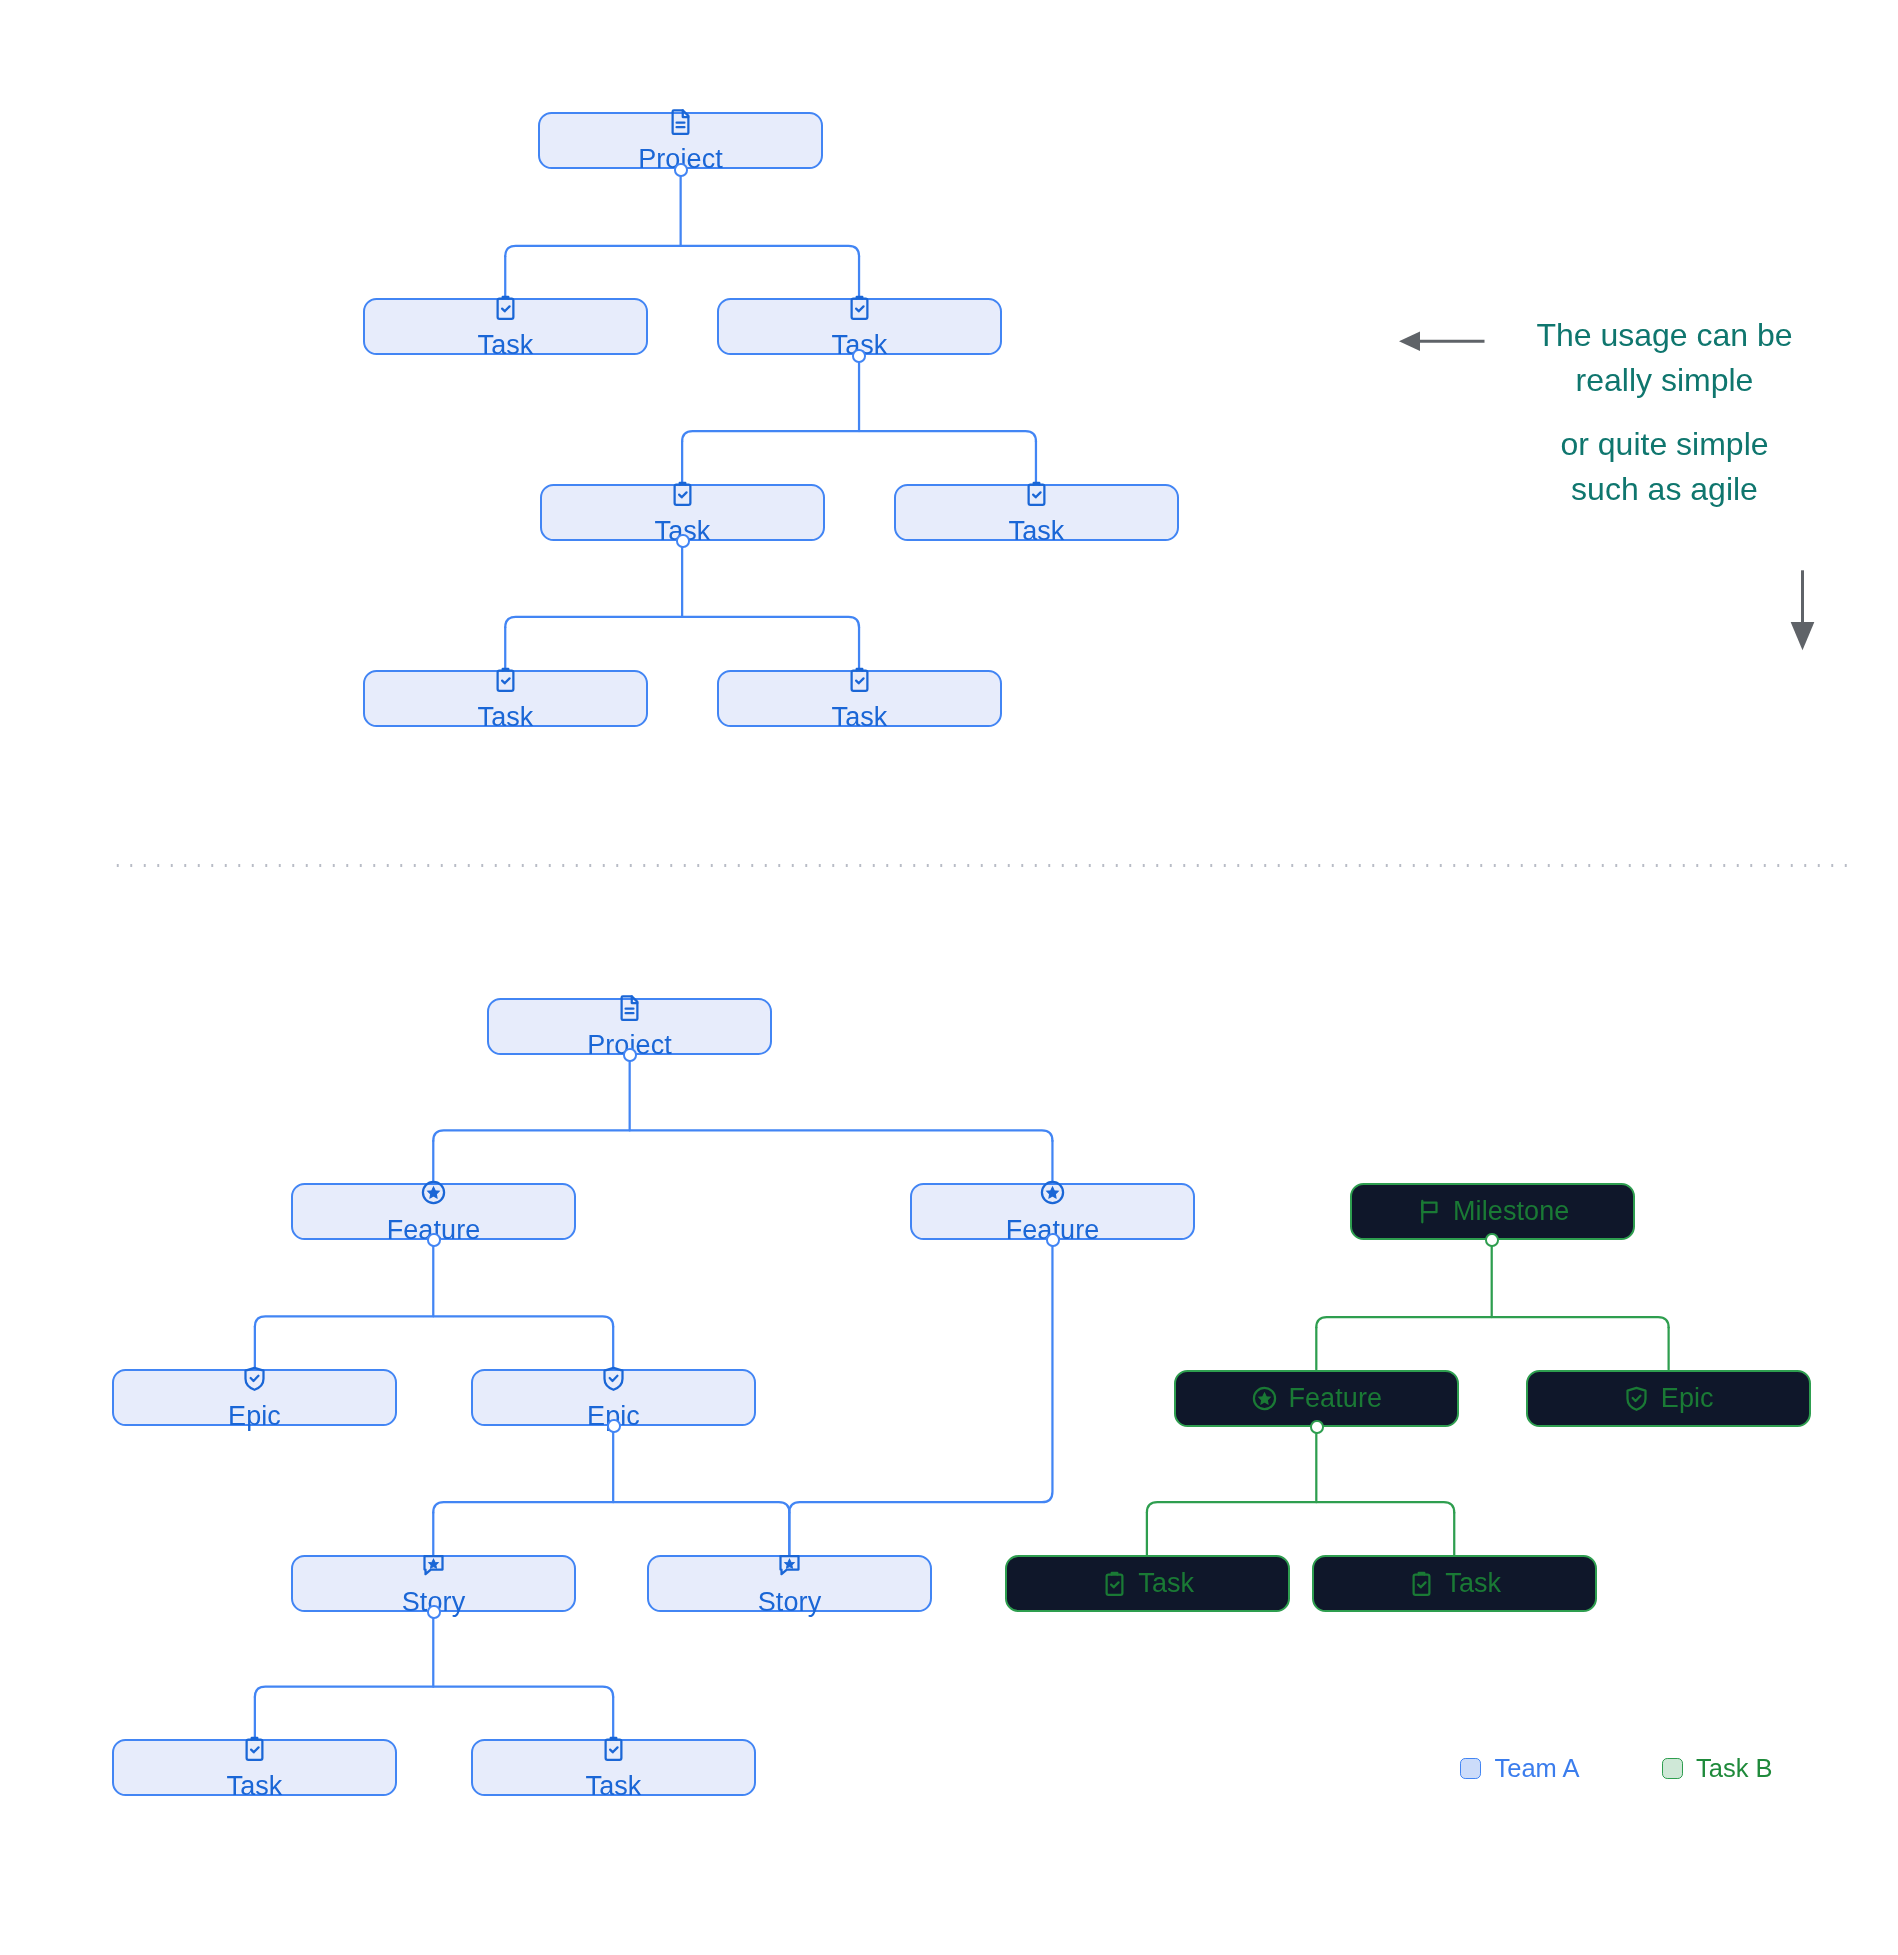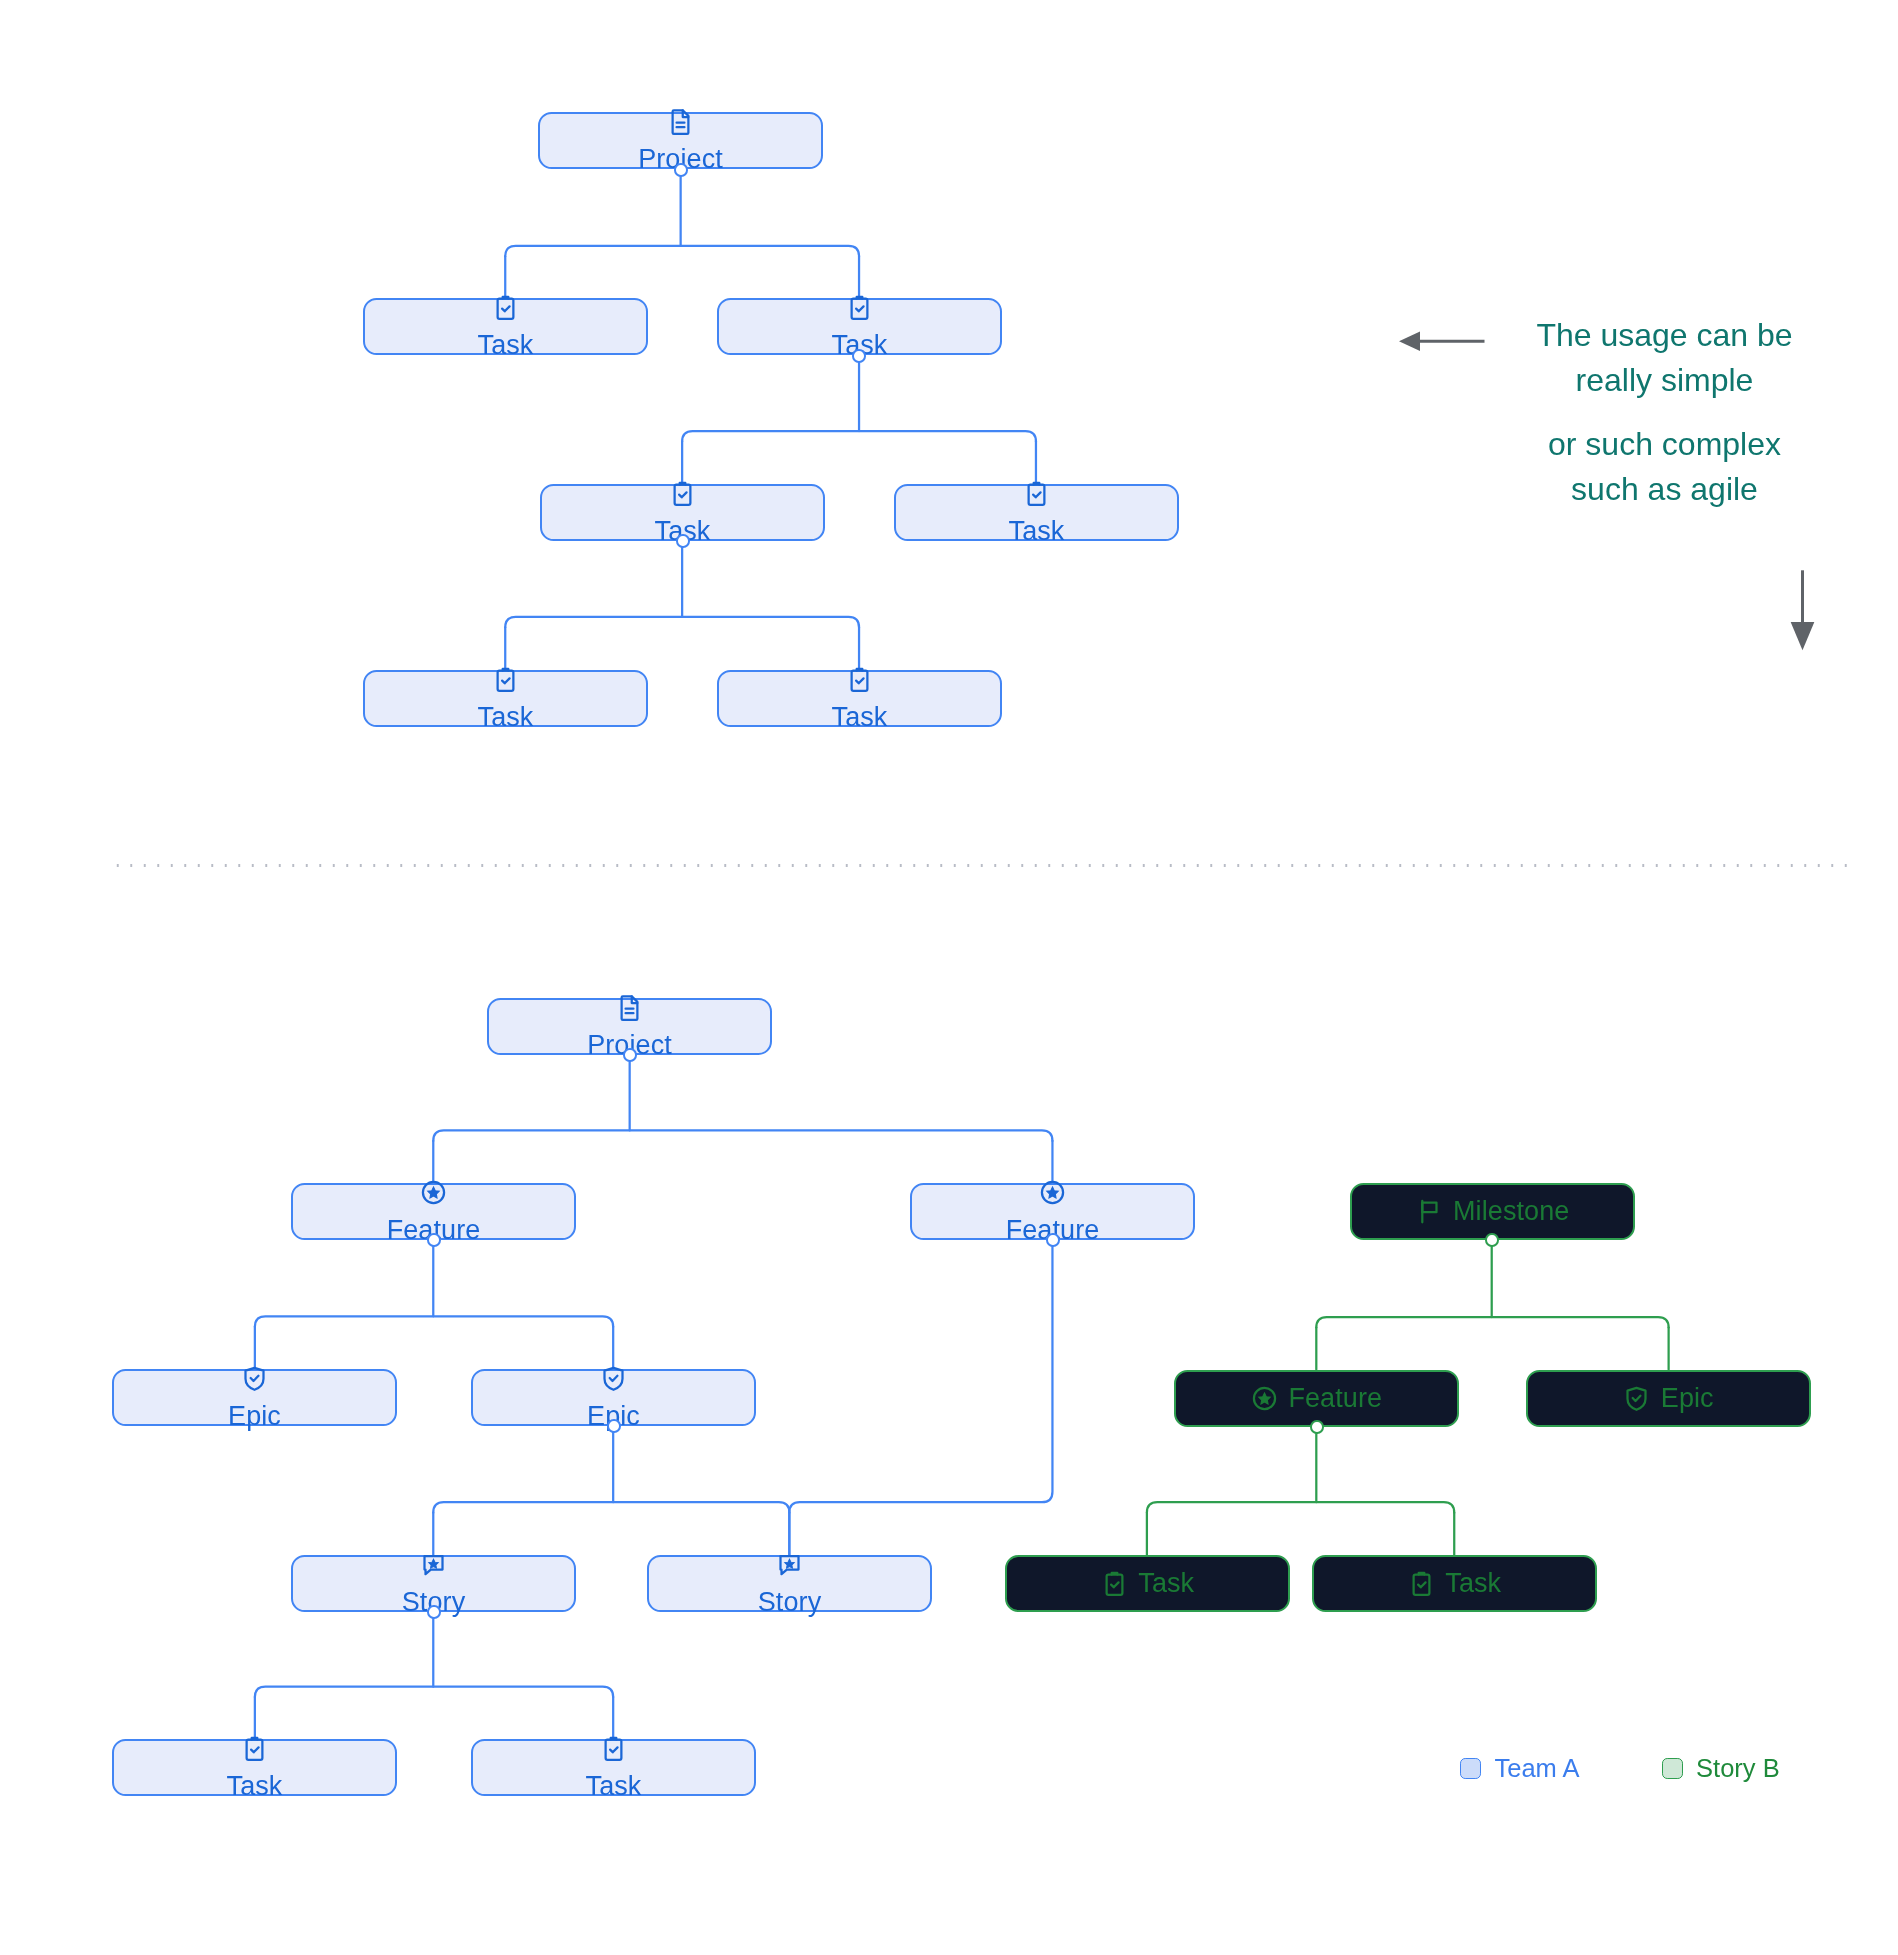--- a/index.html
+++ b/index.html
@@ -420,30 +420,30 @@
       <polygon points="25,108 9,70 41,70" fill="#5f6368"></polygon>
     </svg>
   </div>
 
   <div class="annotation">
     <p class="para">
       <span>The usage can be</span><br>
       <span>really simple</span>
     </p>
     <p class="para">
-      <span>or such complex</span><br>
+      <span>or quite simple</span><br>
       <span>such as agile</span>
     </p>
   </div>
 
   <div class="legend" id="legend">
       <div class="legend-item blue-t">
         <span class="legend-swatch blue"></span>
         <span class="txt">Team A</span>
       </div>
       <div class="legend-item green-t">
         <span class="legend-swatch green"></span>
-        <span class="txt">Story B</span>
+        <span class="txt">Task B</span>
       </div>
     </div>
 
 </div>
 
 
 </body></html>

